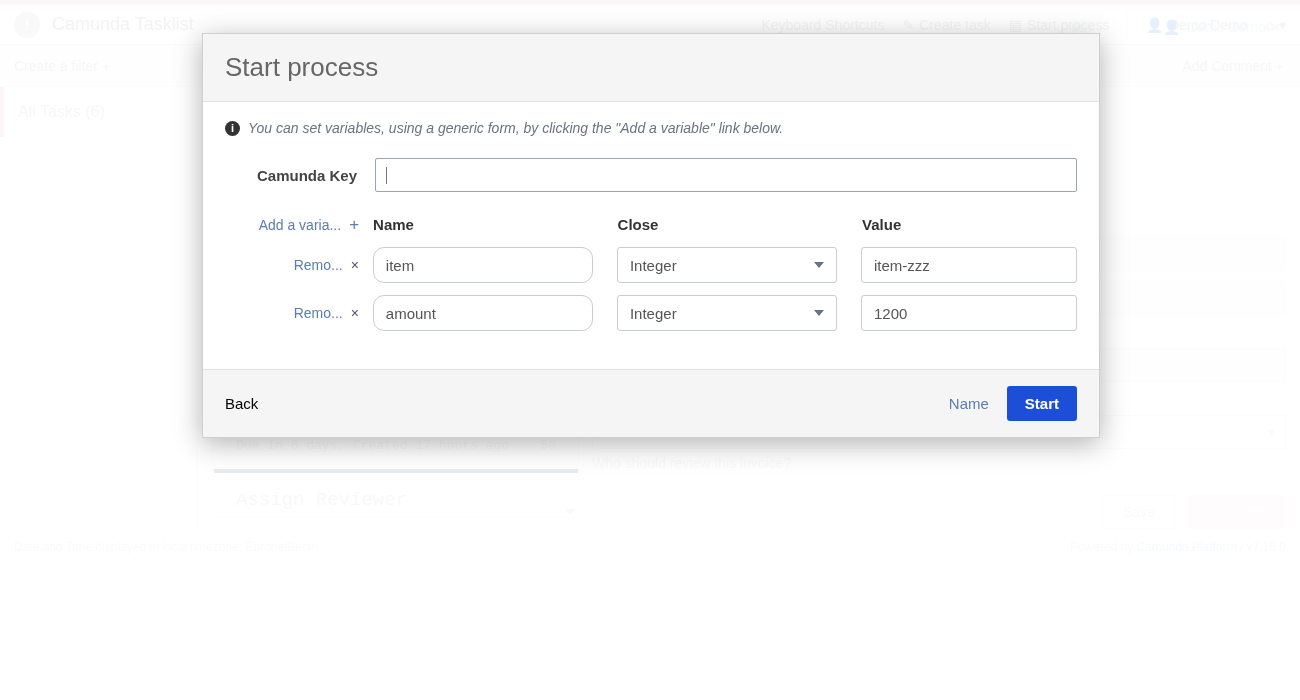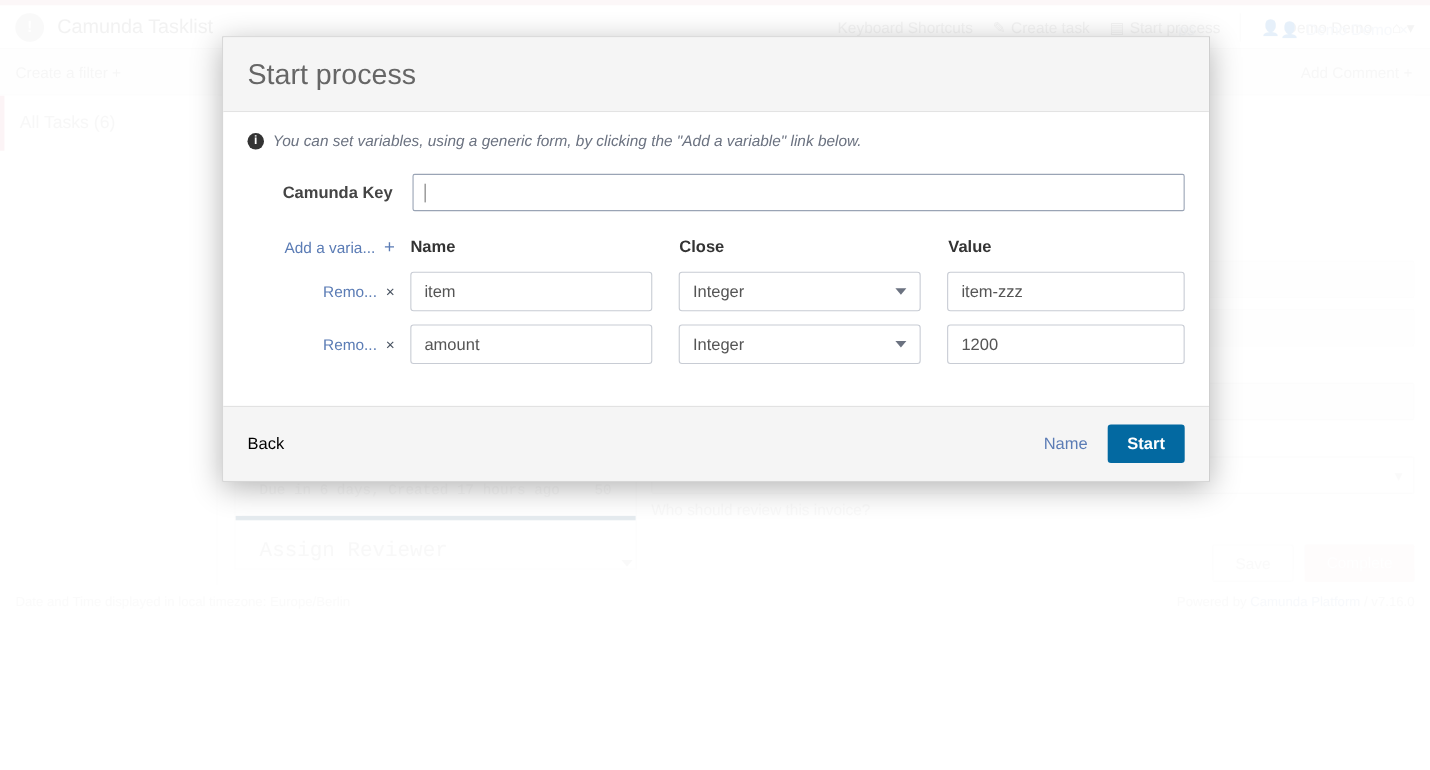--- a/index.html
+++ b/index.html
@@ -206,21 +206,21 @@
   .col-name { width: 248px; font-weight: bold; font-size: 15px; color: #333; }
   .col-type { width: 248px; font-weight: bold; font-size: 15px; color: #333; }
   .col-value { width: 218px; font-weight: bold; font-size: 15px; color: #333; }
 
   .var-row { display: flex; align-items: center; margin-bottom: 12px; }
   .inp {
     height: 36px; border: 1px solid #c8ccd4; border-radius: 3px;
     padding: 0 12px; font-size: 15px; color: #555;
     display: flex; align-items: center; background: #fff;
   }
-  .inp-name { width: 220px; }
+  .inp-name { width: 220px; border-radius: 11px; }
   .sel {
     width: 220px; height: 36px; border: 1px solid #c8ccd4; border-radius: 3px;
     padding: 0 12px; font-size: 15px; color: #555;
     display: flex; align-items: center; justify-content: space-between; background:#fff;
   }
   .sel-caret {
     width:0;height:0;border-left:5px solid transparent;border-right:5px solid transparent;
     border-top:6px solid #6b7280;
   }
   .inp-value { width: 216px; }
@@ -228,21 +228,21 @@
   .slot-type { width: 248px; }
 
   .modal-footer {
     background: #f5f5f5; border-top: 1px solid #e2e2e2;
     padding: 16px 22px; display: flex; align-items: center;
   }
   .link-back { color: #000000; font-size: 15px; }
   .footer-right-group { margin-left: auto; display: flex; align-items: center; gap: 18px; }
   .link-close { color: #5b7cb5; font-size: 15px; }
   .btn-start {
-    background: #0369a1; color: #fff; font-weight: bold;
+    background: #1d4ed8; color: #fff; font-weight: bold;
     border: none; border-radius: 3px;
     padding: 9px 18px; font-size: 15px;
   }
 </style>
 </head>
 <body>
 
 <div id="app">
 
   <div class="backdrop">

